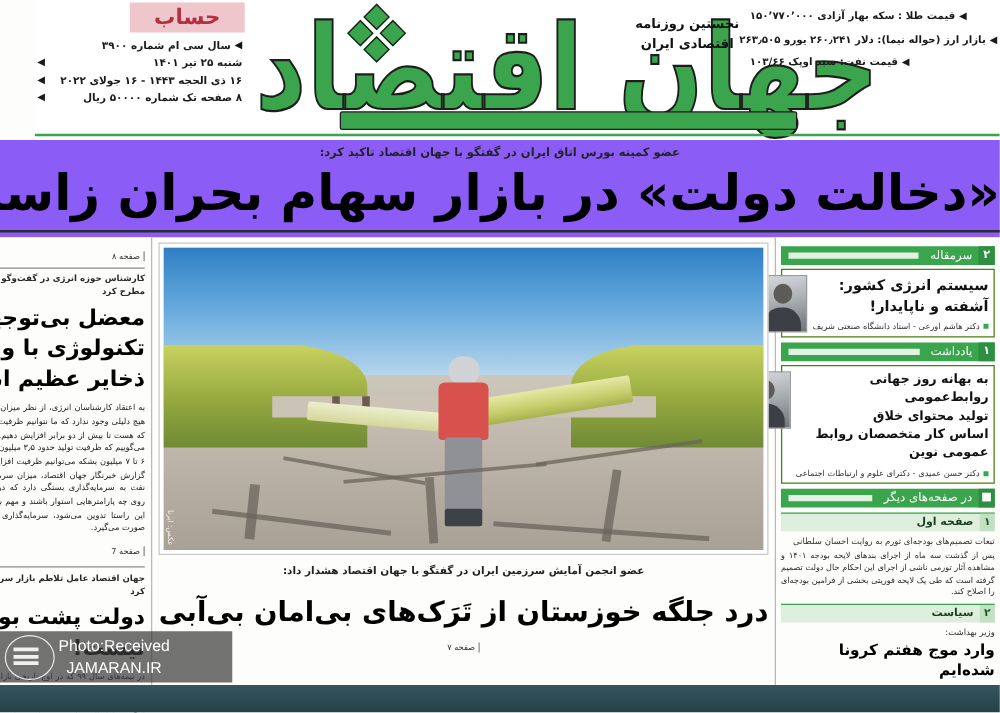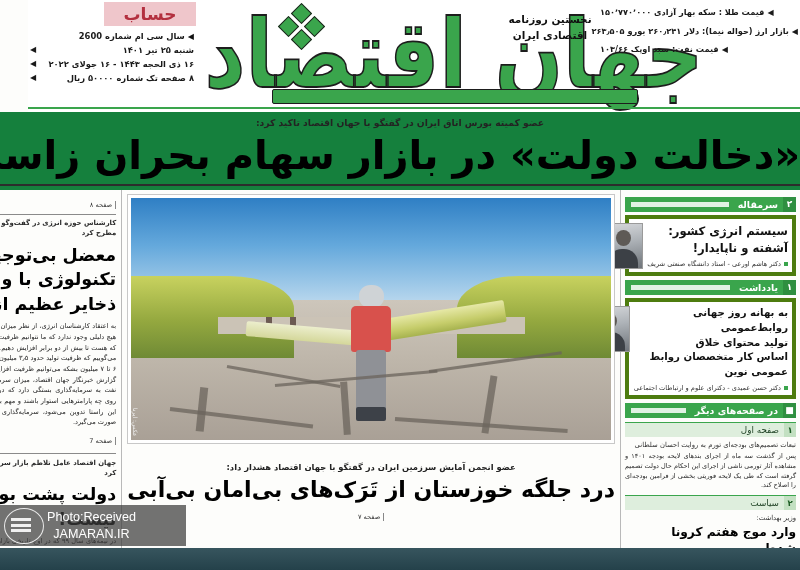--- a/index.html
+++ b/index.html
@@ -174,21 +174,21 @@
     right: 0; left: 0;
     height: 2px;
     background: #3aa54c;
   }
 
   
   .headline-block {
     position: relative;
     width: 800px;
     padding: 5px 0 4px;
-    background: #15803d;
+    background: #8b5cf6;
     text-align: center;
   }
   .kicker {
     font-size: 9.2px;
     font-weight: bold;
     color: #232323;
     letter-spacing: 0;
     line-height: 1.3;
     direction: rtl;
   }
@@ -259,21 +259,21 @@
     color: #fff;
     font-size: 9px;
     font-weight: bold;
     line-height: 15px;
     text-align: center;
     flex: 0 0 13px;
   }
   .sec-bar .sec-label {
     color: #ffffff;
     font-size: 9.4px;
-    font-weight: bold;
+    font-weight: normal;
     padding: 0 5px;
     white-space: nowrap;
   }
   .sec-bar .bar-fill {
     flex: 1 1 auto;
     height: 5px;
     background: #ffffff;
     opacity: 0.85;
     margin: 0 4px 0 6px;
   }
@@ -294,27 +294,27 @@
     color: #1c5c24;
     font-size: 8.6px;
     font-weight: bold;
     line-height: 14px;
     text-align: center;
     flex: 0 0 12px;
   }
   .sec-bar-light .sec-label {
     color: #1c3f22;
     font-size: 8.8px;
-    font-weight: normal;
+    font-weight: bold;
     padding: 0 5px;
     white-space: nowrap;
   }
 
   .side-card {
-    border: 4px solid #4d7c0f;
+    border: 1px solid #4d7c0f;
     background: #fff;
     padding: 4px 4px 3px;
     margin-top: 3px;
     display: flex;
     flex-direction: row;
     direction: rtl;
     align-items: flex-start;
   }
   .side-card .txt { flex: 1 1 auto; padding-left: 4px; }
   .side-title {
@@ -509,29 +509,29 @@
     left: 1px;
     bottom: 4px;
     font-size: 6px;
     color: #eee;
     writing-mode: vertical-rl;
     direction: rtl;
     letter-spacing: 0;
   }
 
   .lower-kicker {
-    margin-top: 18px;
+    margin-top: 7px;
     font-size: 8.4px;
     font-weight: bold;
     color: #222;
     text-align: center;
     direction: rtl;
   }
   .lower-headline {
-    margin-top: 4px;
+    margin-top: 16px;
     font-size: 22px;
     font-weight: bold;
     color: #000;
     text-align: center;
     direction: rtl;
     line-height: 1.25;
     white-space: nowrap;
   }
   .page-ref {
     font-size: 6.6px;
@@ -648,21 +648,21 @@
 </style>
 </head>
 <body>
 
 <div class="page">
 
   <div class="masthead">
 
     <div class="mast-left">
       <div class="hesab-badge">حساب</div>
-      <div class="ml-line"><span class="bullet">◀</span><span>سال سی ام  شماره 2600</span></div>
+      <div class="ml-line"><span class="bullet">◀</span><span>سال سی ام  شماره ۳۹۰۰</span></div>
       <div class="ml-line"><span class="bullet-l">◀</span><span>شنبه ۲۵ تیر ۱۴۰۱</span></div>
       <div class="ml-line"><span class="bullet-l">◀</span><span>۱۶ ذی الحجه ۱۴۴۳ - ۱۶ جولای ۲۰۲۲</span></div>
       <div class="ml-line"><span class="bullet-l">◀</span><span>۸ صفحه تک شماره ۵۰۰۰۰ ریال</span></div>
     </div>
 
     <div class="logo-diamonds">
       <span class="dmd d1"></span>
       <span class="dmd d2"></span>
       <span class="dmd d3"></span>
       <span class="dmd d4"></span>

